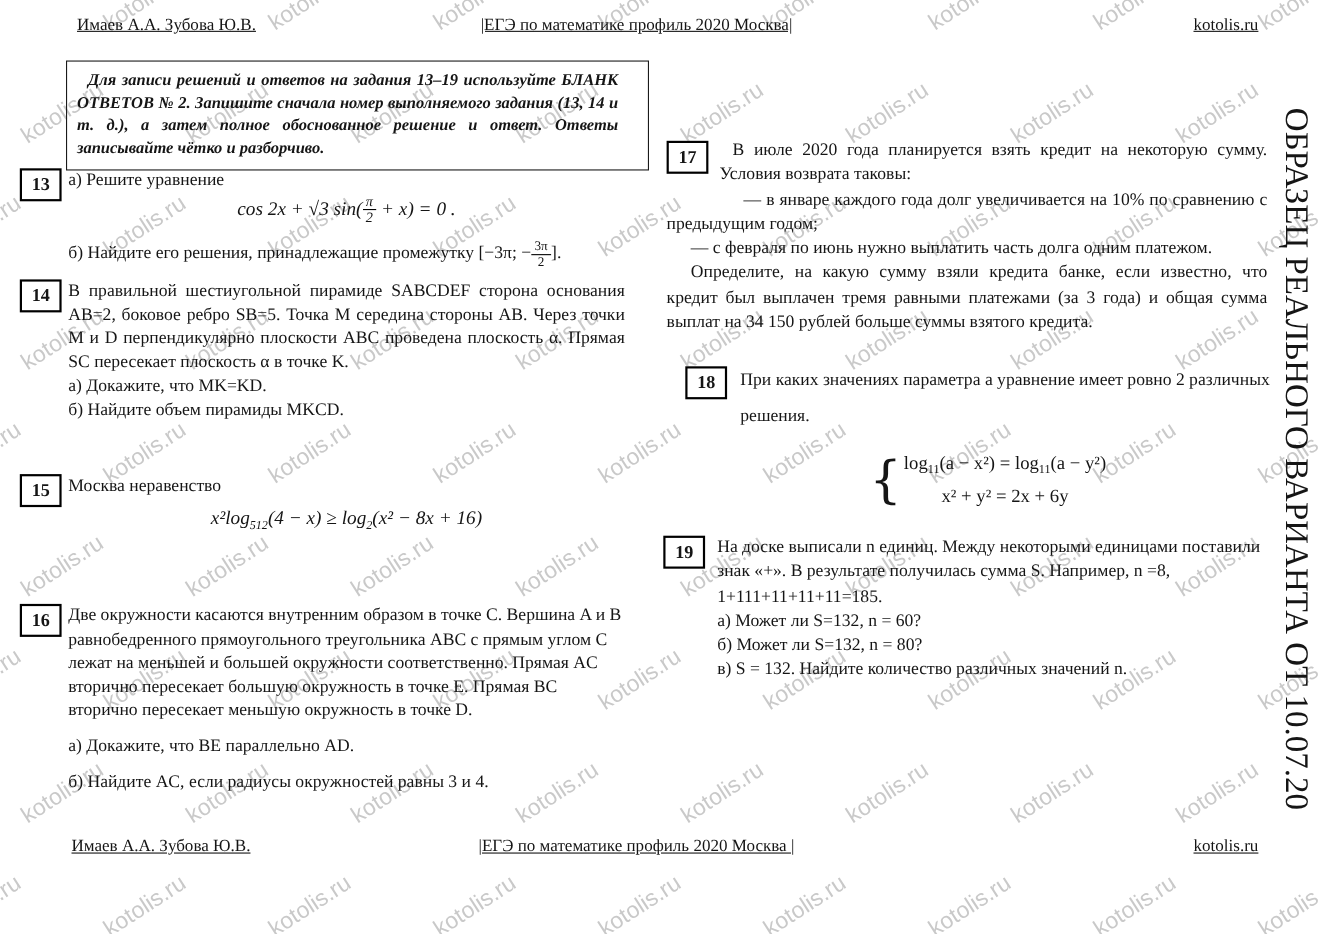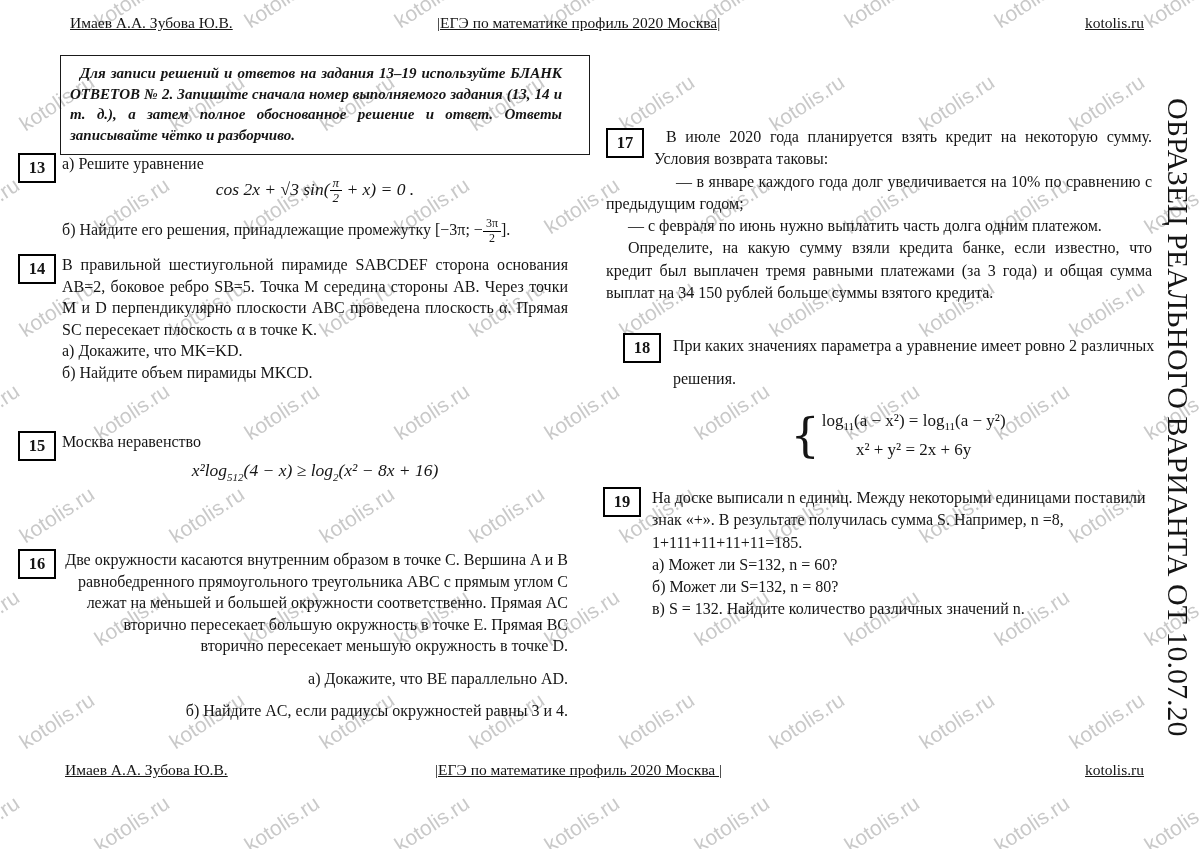--- a/index.html
+++ b/index.html
@@ -175,21 +175,21 @@
     <div class="problem" style="left:18px;top:431px;width:552px;">
       <div class="prow">
         <div class="numbox">15</div>
         <div class="pbody" style="width:506px;">
           <div>Москва неравенство</div>
           <div class="formula" style="margin-top:7px;"><span>x²log</span><sub>512</sub><span>(4 − x) ≥ log</span><sub>2</sub><span>(x² − 8x + 16)</span></div>
         </div>
       </div>
     </div>
 
-    <div class="problem" style="left:18px;top:549px;width:552px;text-align:right;">
+    <div class="problem" style="left:18px;top:549px;width:552px;">
       <div class="prow">
         <div class="numbox">16</div>
         <div class="pbody" style="width:506px;">
           <div class="ln">Две окружности касаются внутренним образом в точке C. Вершина A и B</div>
           <div class="ln">равнобедренного прямоугольного треугольника ABC с прямым углом C</div>
           <div class="ln">лежат на меньшей и большей окружности соответственно. Прямая AC</div>
           <div class="ln">вторично пересекает большую окружность в точке E. Прямая BC</div>
           <div class="ln">вторично пересекает меньшую окружность в точке D.</div>
           <div class="ln" style="margin-top:11px;">а) Докажите, что BE параллельно AD.</div>
           <div class="ln" style="margin-top:11px;">б) Найдите AC, если радиусы окружностей равны 3 и 4.</div>

